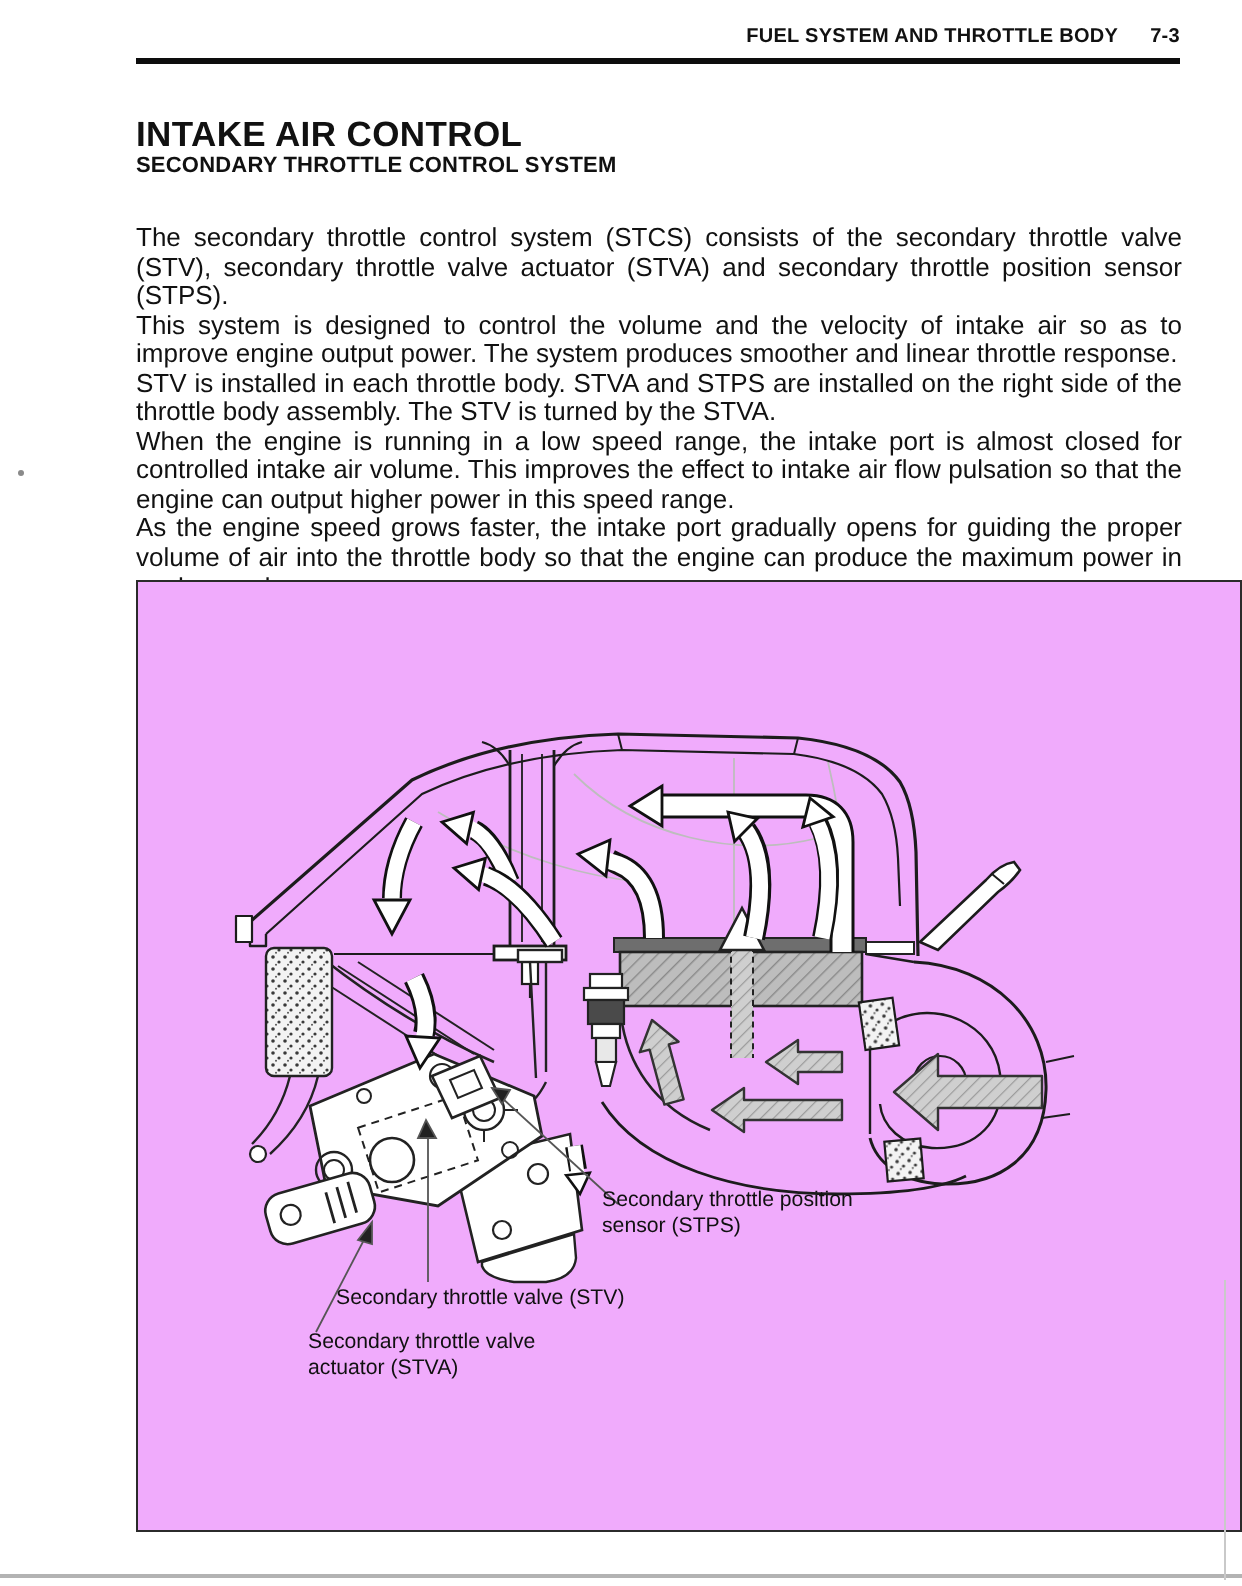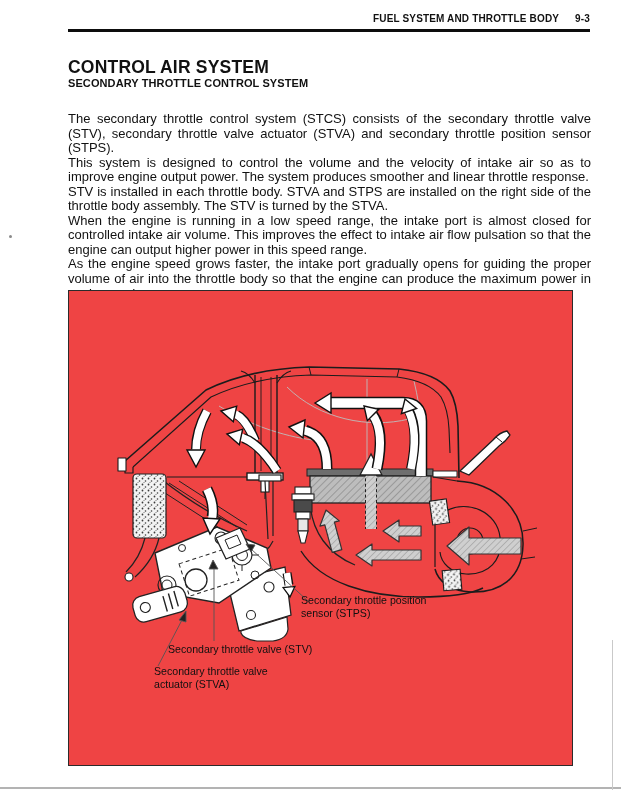--- a/index.html
+++ b/index.html
@@ -35,21 +35,22 @@
   .bodytext {
     position: absolute; left: 68px; top: 112px; width: 523px;
     font-size: 13px; line-height: 14.55px; text-align: justify;
   }
   .bodytext p { margin: 0; }
 
   .figure {
     position: absolute; left: 68px; top: 290px;
     width: 503px; height: 474px;
     border: 1.2px solid #2b2b2b;
-    background: #ef4444;
+    background: #f0abfc;
+    padding-left: 48px;
   }
   .figure svg { position: absolute; left: 0; top: 0; }
 
   .fig-label {
     position: absolute; font-size: 10.6px; line-height: 13px;
     color: #101010; white-space: nowrap;
   }
   .fig-label div { white-space: nowrap; }
 
   .scan-speck {
@@ -64,25 +65,25 @@
     position: absolute; left: 612px; top: 640px; width: 1px; height: 150px;
     background: #c9c9c9;
   }
 </style>
 </head>
 <body>
 
 <div class="page">
 
   <div class="running-head">
-    <span>FUEL SYSTEM AND THROTTLE BODY</span><span class="pgnum">9-3</span>
+    <span>FUEL SYSTEM AND THROTTLE BODY</span><span class="pgnum">7-3</span>
   </div>
   <div class="head-rule"></div>
 
-  <h1 class="section-title">CONTROL AIR SYSTEM</h1>
+  <h1 class="section-title">INTAKE AIR CONTROL</h1>
   <h2 class="subsection-title">SECONDARY THROTTLE CONTROL SYSTEM</h2>
 
   <div class="bodytext">
     <p>The secondary throttle control system (STCS) consists of the secondary throttle valve (STV), secondary throttle valve actuator (STVA) and secondary throttle position sensor (STPS).</p>
     <p>This system is designed to control the volume and the velocity of intake air so as to improve engine output power. The system produces smoother and linear throttle response.</p>
     <p>STV is installed in each throttle body. STVA and STPS are installed on the right side of the throttle body assembly. The STV is turned by the STVA.</p>
     <p>When the engine is running in a low speed range, the intake port is almost closed for controlled intake air volume. This improves the effect to intake air flow pulsation so that the engine can output higher power in this speed range.</p>
     <p>As the engine speed grows faster, the intake port gradually opens for guiding the proper volume of air into the throttle body so that the engine can produce the maximum power in each speed range.</p>
   </div>
 

